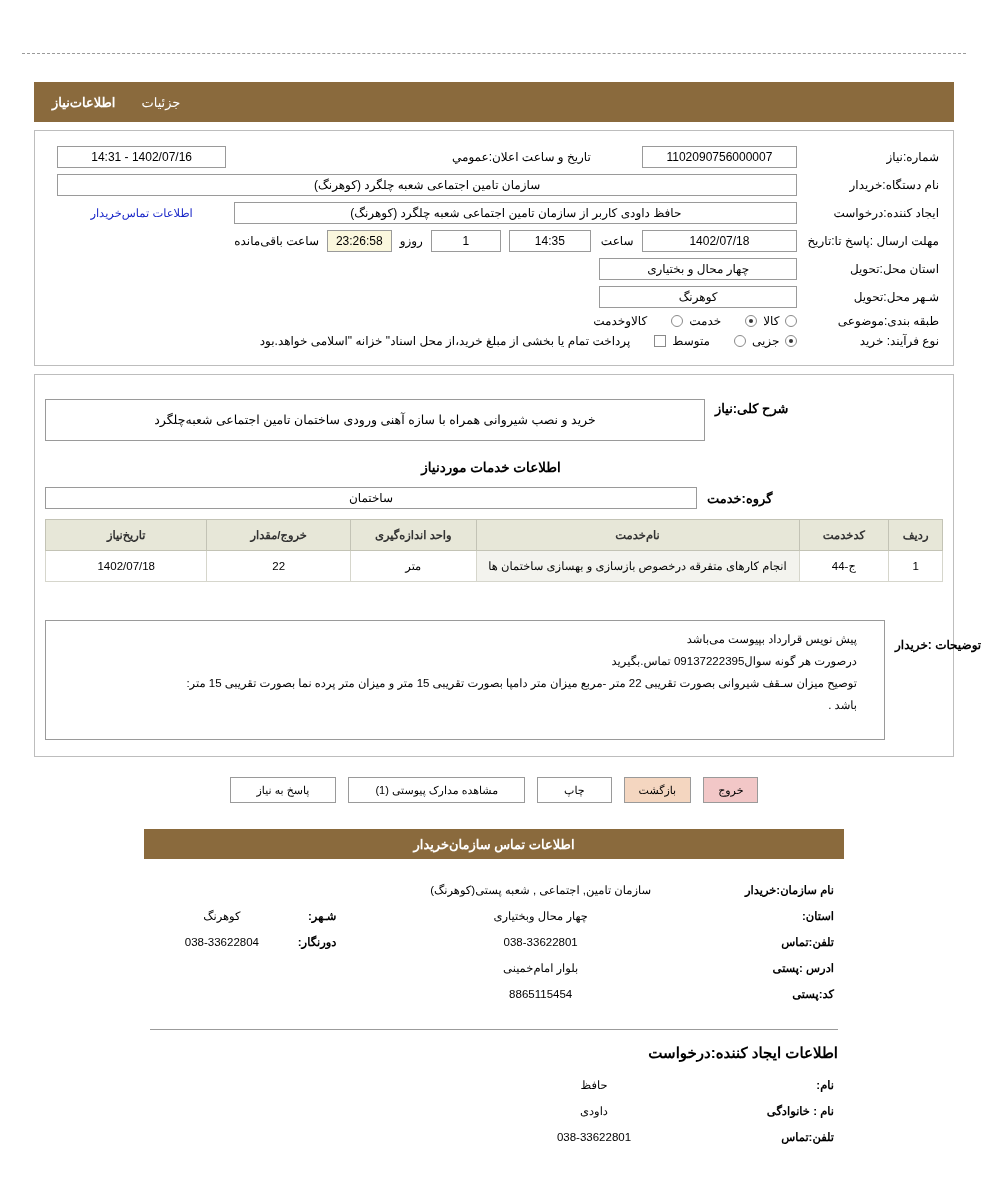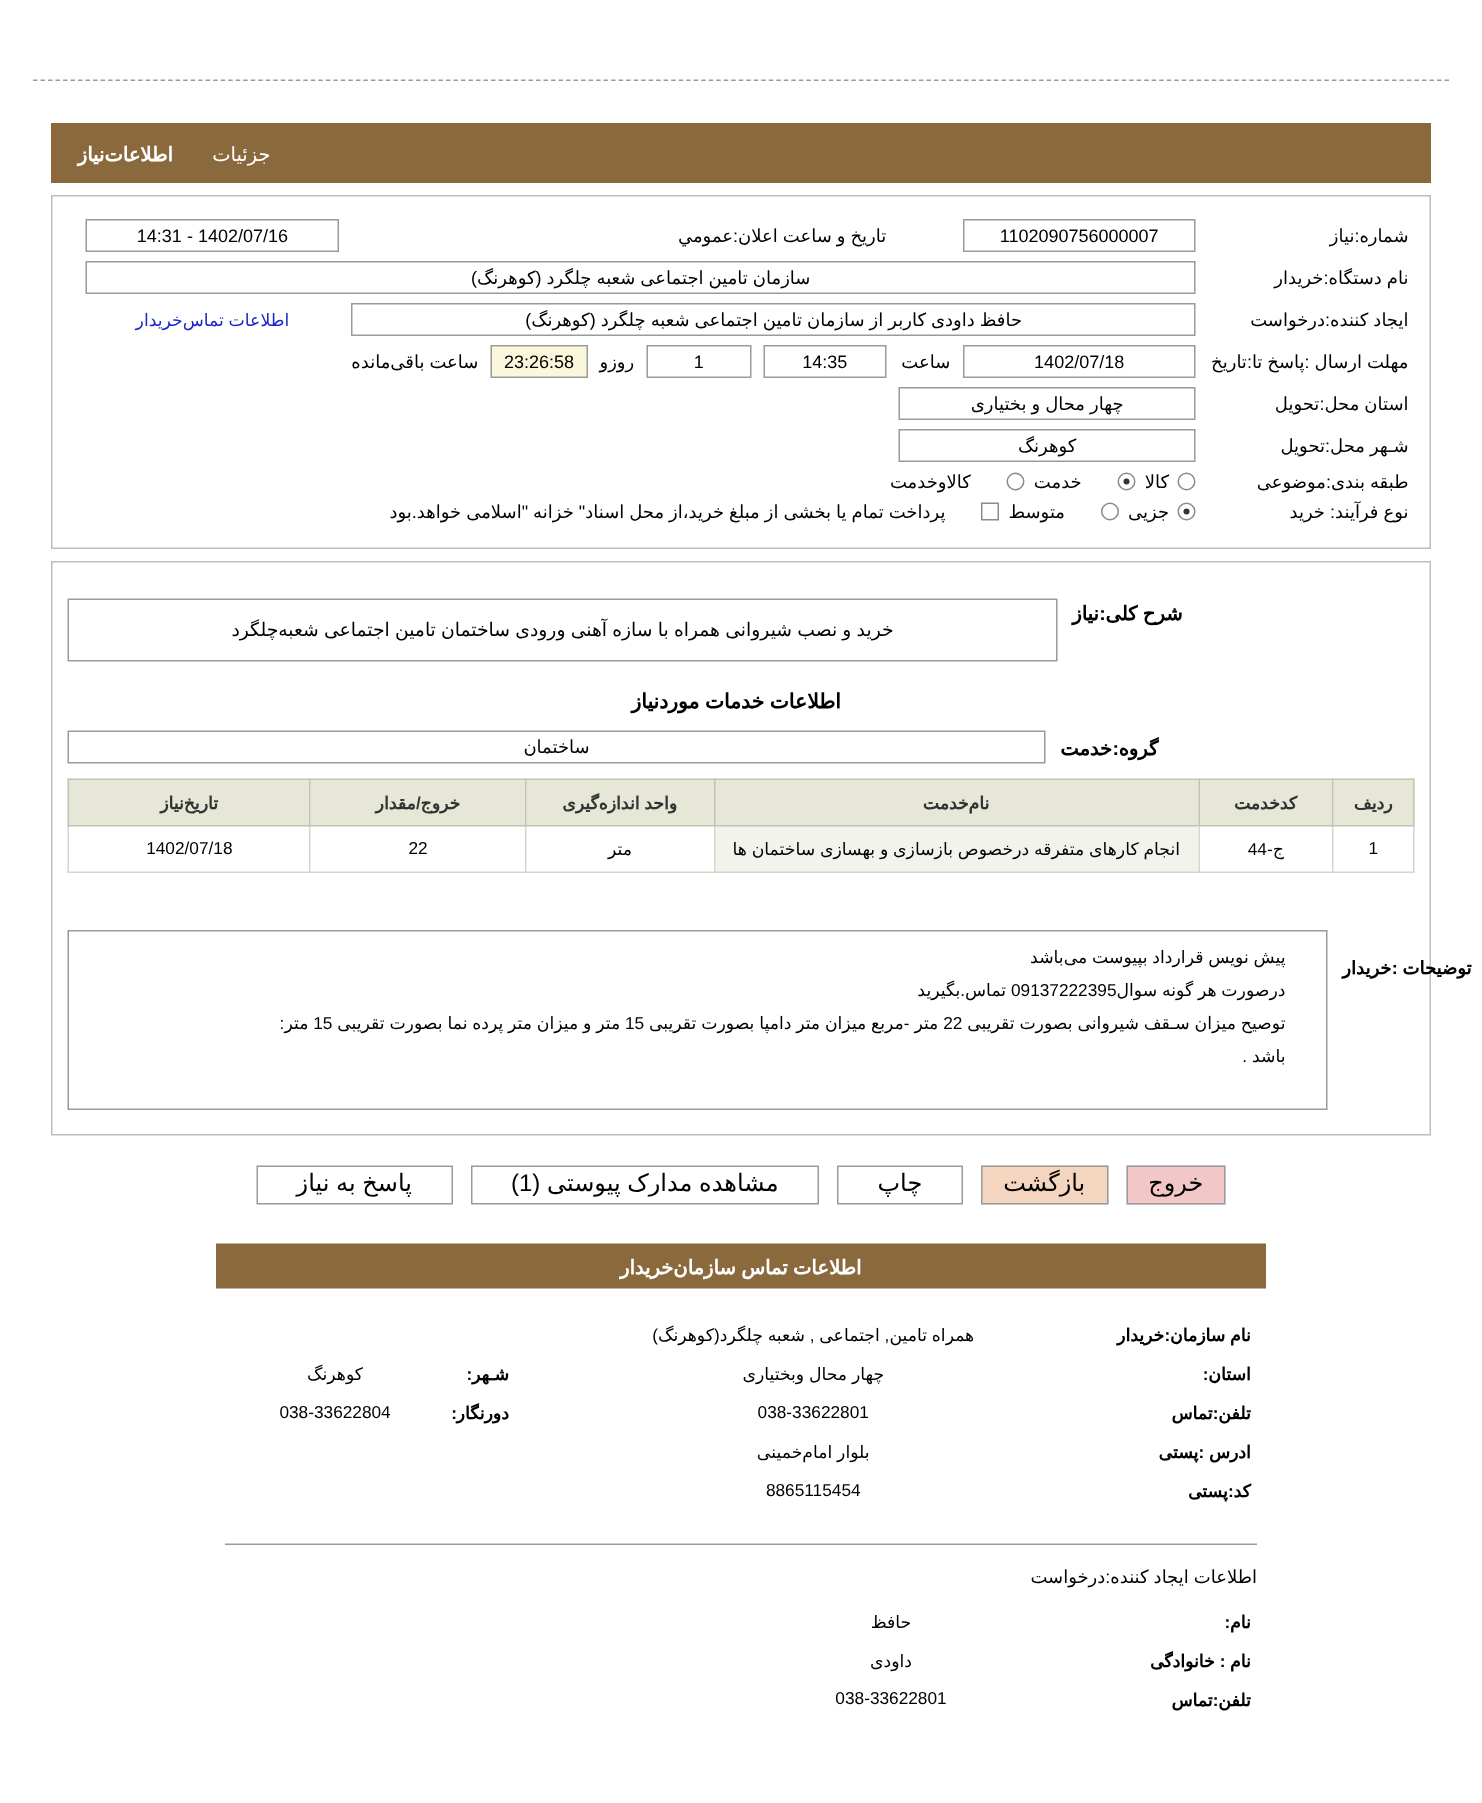--- a/index.html
+++ b/index.html
@@ -165,21 +165,21 @@
     font-size: 11.5px;
     line-height: 1.9;
     text-align: right;
     margin-top: 28px;
   }
 
   .btn-row { display: flex; justify-content: center; gap: 12px; margin: 20px 0 8px 0; align-items: center; }
   .btn {
     border: 1px solid #9a9a9a;
     background: #fff;
-    font-size: 16px;
+    font-size: 11px;
     padding: 4px 14px;
     min-height: 22px;
     line-height: 16px;
     cursor: pointer;
     text-align: center;
   }
   .btn.wide { padding: 4px 26px; }
   .btn.orange { background: #f4d6c0; }
   .btn.pink { background: #f2c7c7; }
 
@@ -192,21 +192,21 @@
     display: flex; align-items: center; justify-content: center;
     font-weight: bold;
     font-size: 13px;
   }
   .contact-area { margin: 18px 150px 0 150px; }
   table.contact { width: 100%; border-collapse: collapse; }
   table.contact td { font-size: 11.5px; padding: 6px 4px; vertical-align: middle; }
   td.ck { font-weight: bold; white-space: nowrap; text-align: right; width: 1%; }
   td.cv { text-align: center; }
   .hr-line { border-top: 1px solid #9b9b9b; margin: 22px 0 14px 0; }
-  .creator-title { font-weight: normal; font-size: 12px; text-align: right; margin-bottom: 10px; }
+  .creator-title { font-weight: bold; font-size: 15px; text-align: right; margin-bottom: 10px; }
   table.creator { width: 100%; border-collapse: collapse; }
   table.creator td { font-size: 11.5px; padding: 6px 4px; }
 </style>
 </head>
 <body>
 
 <div class="watermark">
   <div class="wm-ring r1"></div>
   <div class="wm-ring r2"></div>
   <div class="wm-text">ستاد</div>
@@ -373,21 +373,21 @@
     <button class="btn wide">پاسخ به نیاز</button>
   </div>
 
   <div class="contact-bar">اطلاعات  تماس سازمان‌خریدار</div>
 
   <div class="contact-area">
     <table class="contact">
       <tbody>
           <tr>
         <td class="ck">نام سازمان:خریدار</td>
-        <td class="cv">همراه تامین, اجتماعی , شعبه چلگرد(کوهرنگ)</td>
+        <td class="cv">سازمان تامین, اجتماعی , شعبه پستی(کوهرنگ)</td>
         <td class="ck"></td>
         <td class="cv"></td>
       </tr>
       <tr>
         <td class="ck">استان:</td>
         <td class="cv">چهار محال وبختیاری</td>
         <td class="ck">شـهر:</td>
         <td class="cv">کوهرنگ</td>
       </tr>
       <tr>

